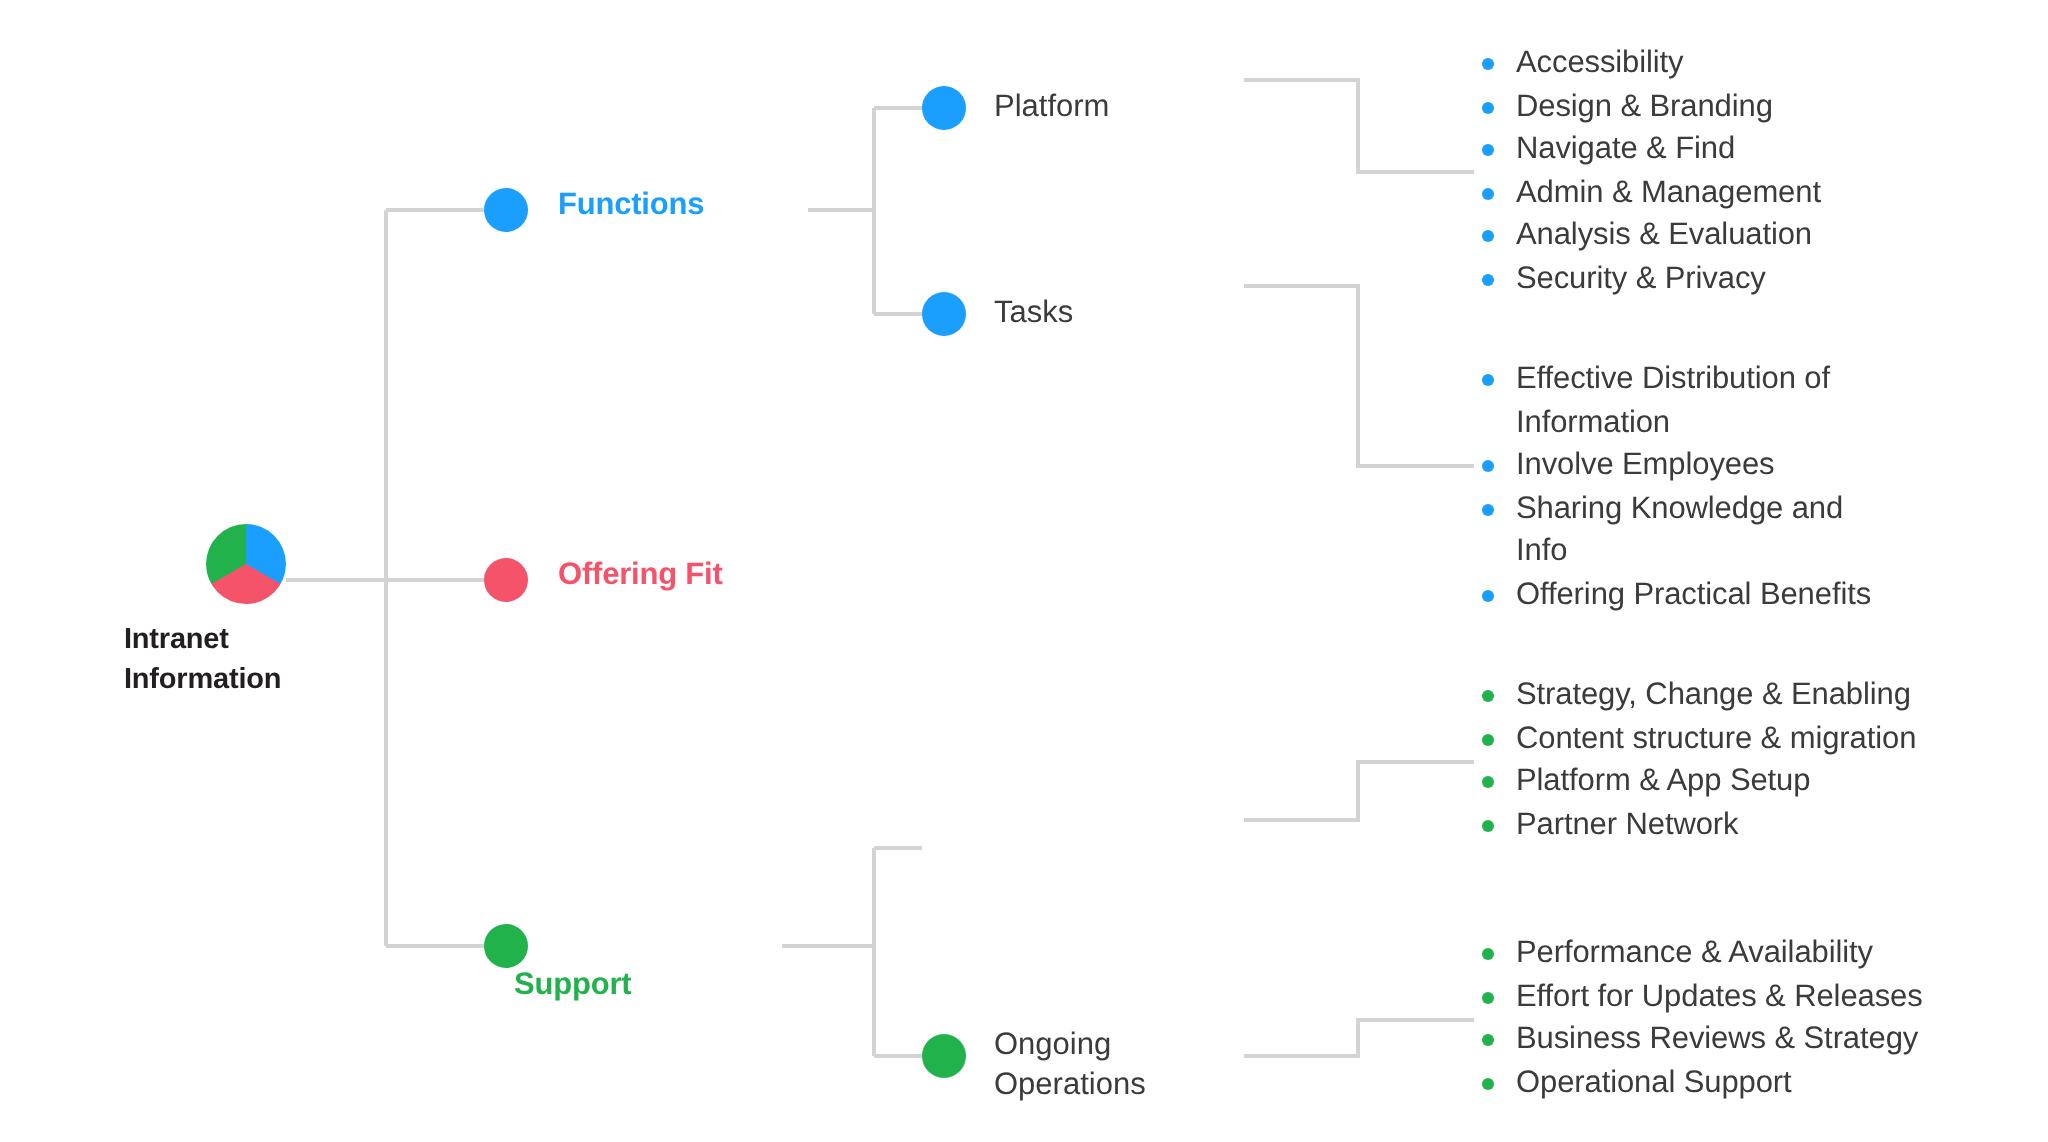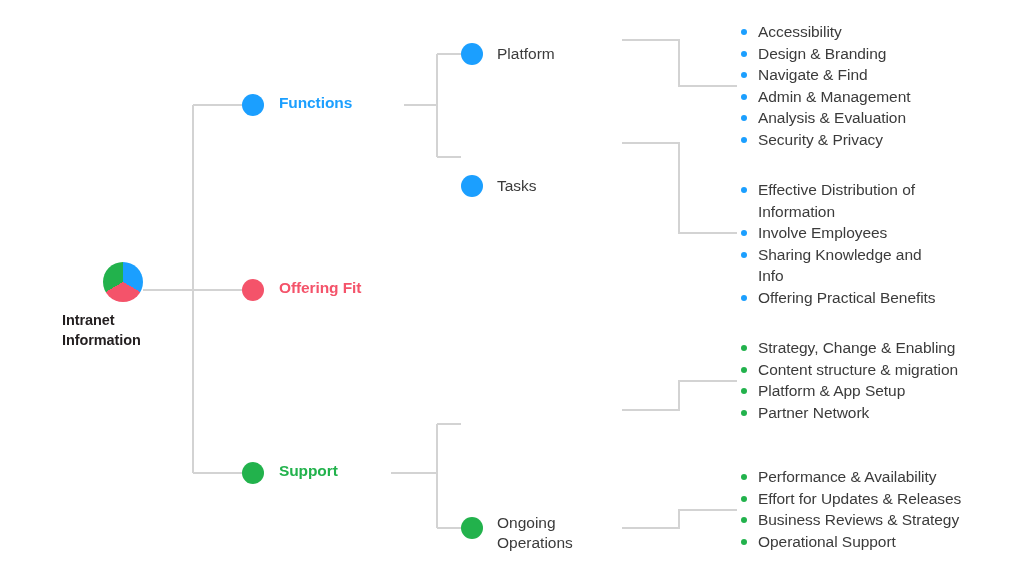--- a/index.html
+++ b/index.html
@@ -178,31 +178,31 @@
   <div class="l1 blue" style="left:242px; top:94px;">
     <span class="dot"></span>
     <span class="txt">Functions</span>
   </div>
 
   <div class="l1 pink" style="left:242px; top:279px;">
     <span class="dot"></span>
     <span class="txt">Offering Fit</span>
   </div>
 
-  <div class="l1 green" style="left:242px; top:462px;">
+  <div class="l1 green" style="left:242px; top:462px;flex-direction:column;">
     <span class="dot"></span>
     <span class="txt">Support</span>
   </div>
 
   <div class="l2" style="left:461px; top:43px;">
     <span class="dot" style="background:#1b9fff;"></span>
     <span class="txt">Platform</span>
   </div>
 
-  <div class="l2" style="left:461px; top:146px;margin-top:29px;">
+  <div class="l2" style="left:461px; top:146px;">
     <span class="dot" style="background:#1b9fff;"></span>
     <span class="txt">Tasks</span>
   </div>
 
 
   <div class="l2 two-line" style="left:461px; top:496px;">
     <span class="dot" style="background:#22b24c;"></span>
     <span class="txt">Ongoing
 Operations</span>
   </div>

